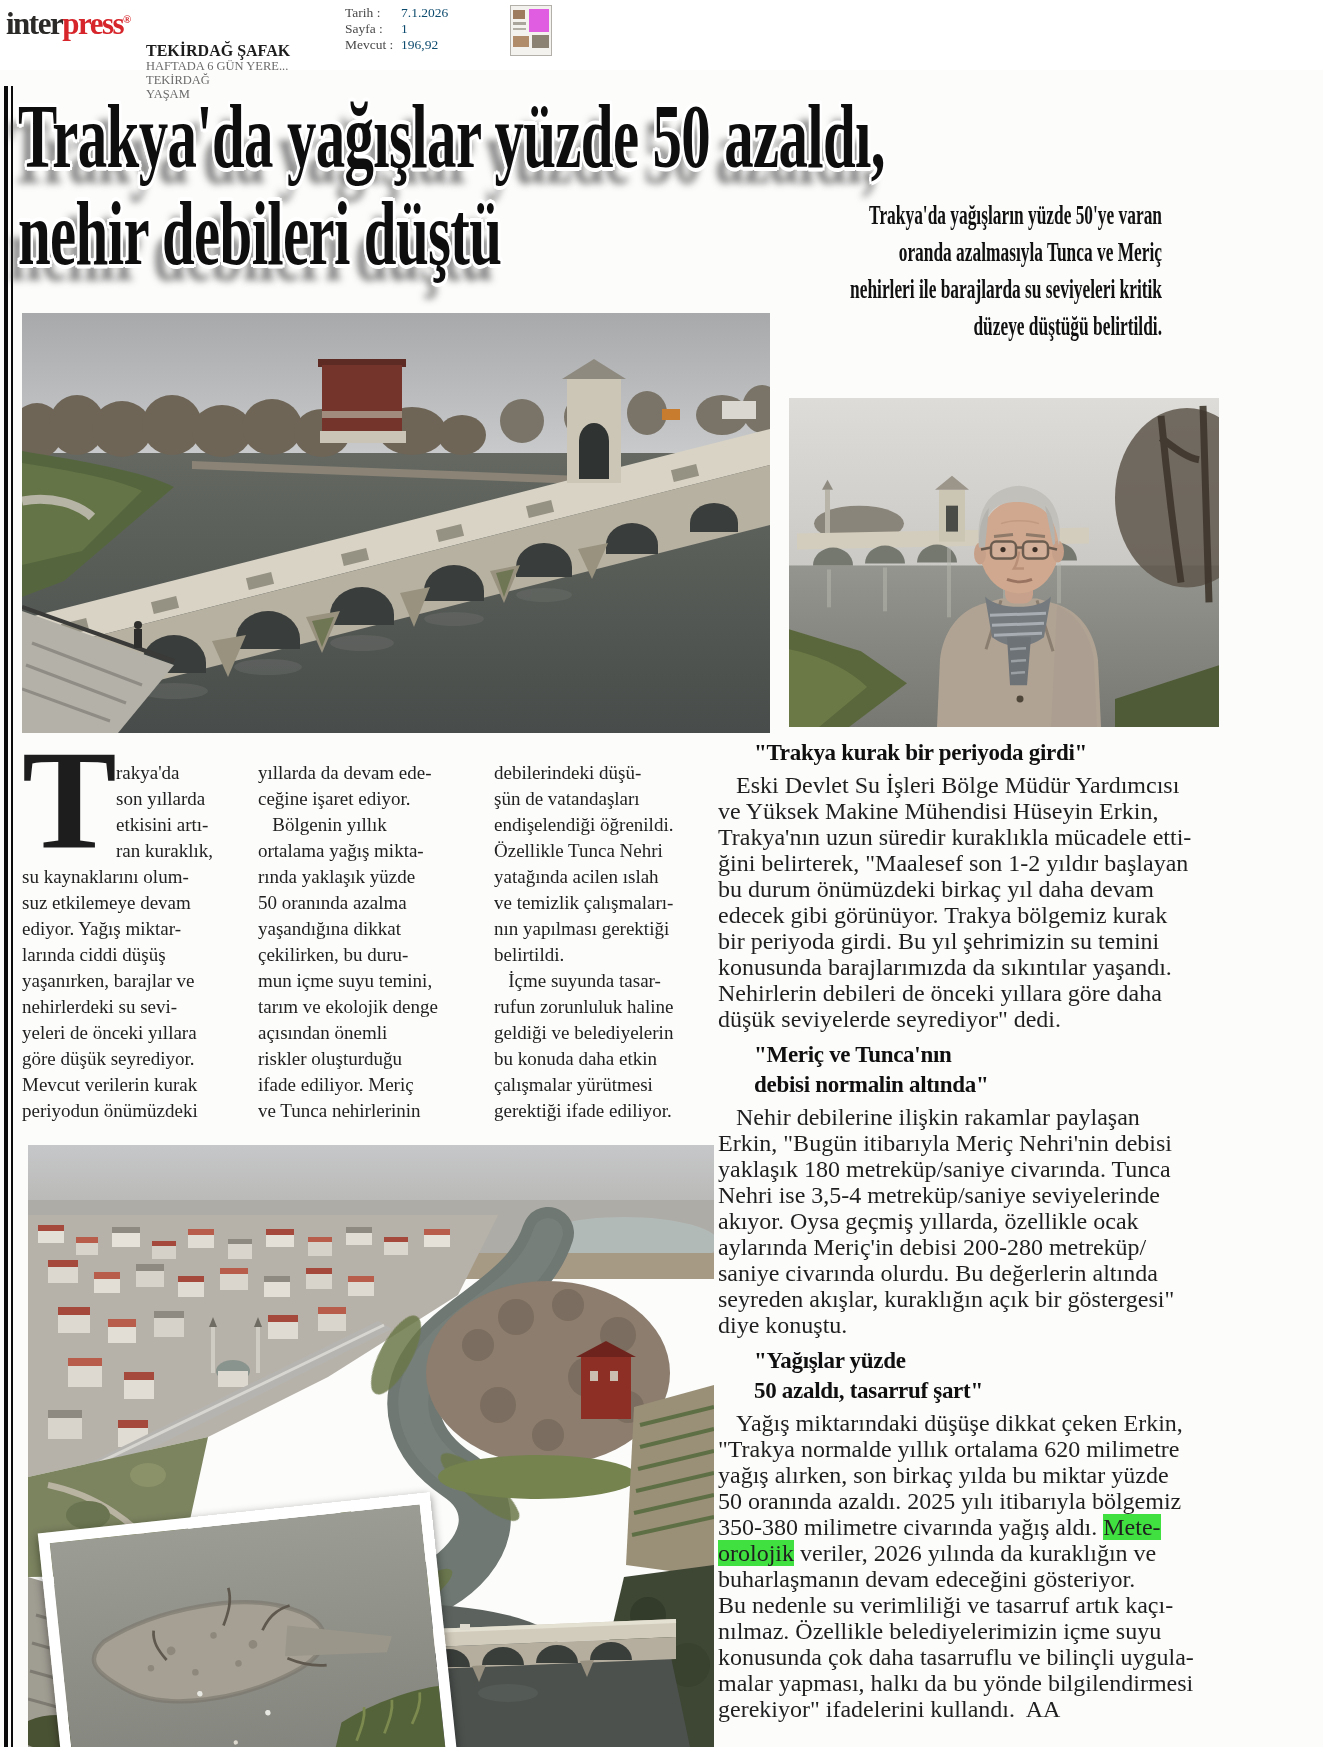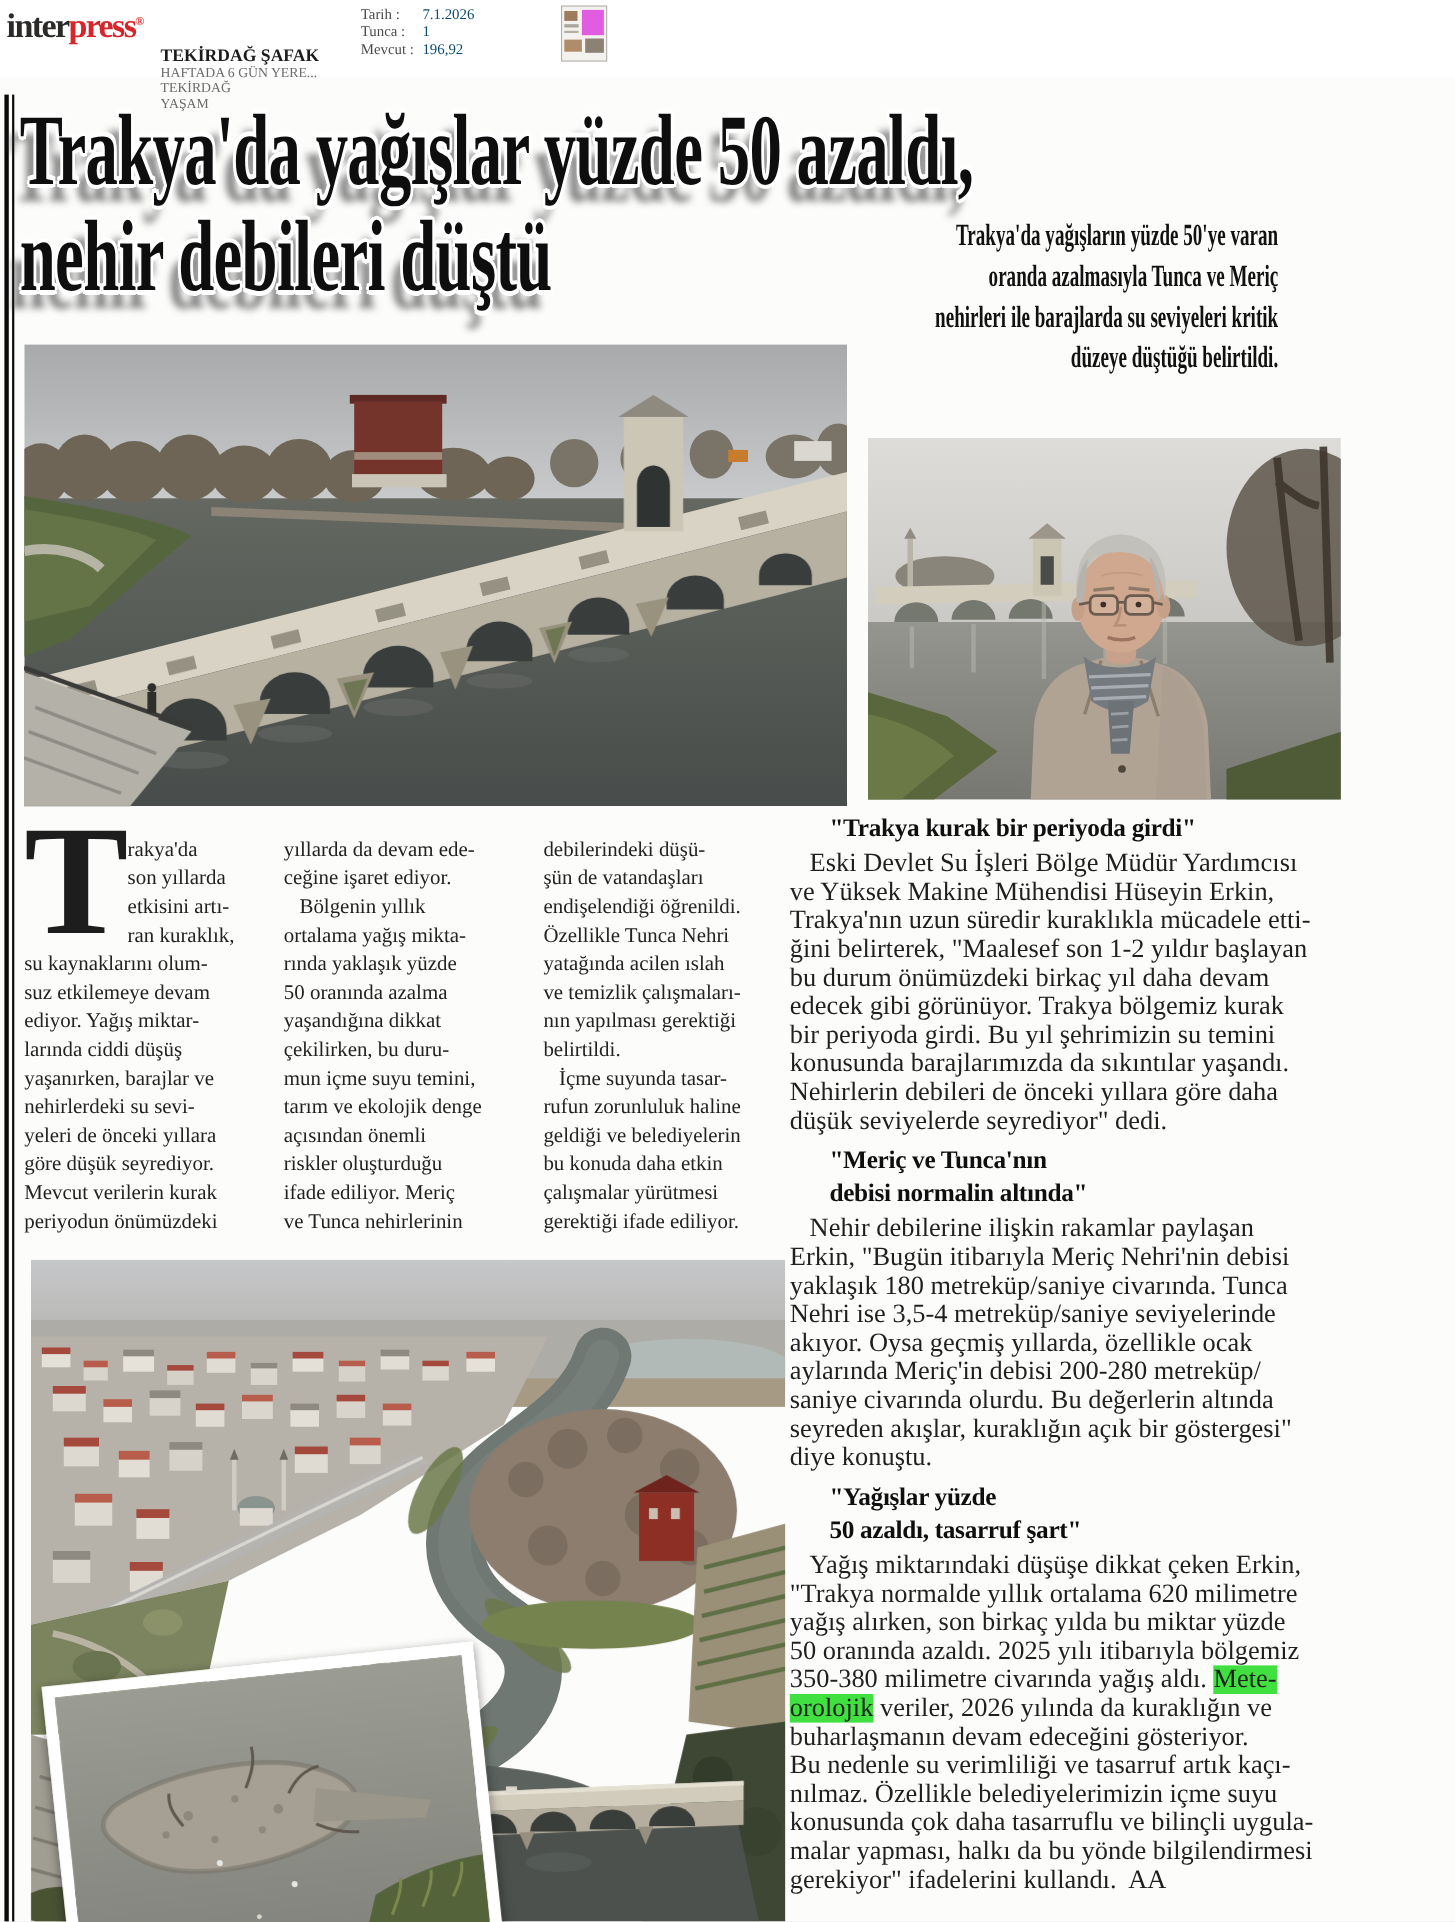--- a/index.html
+++ b/index.html
@@ -7,21 +7,21 @@
         font-family:Liberation Serif, serif;color:#1a1a1a;}
   
   .clip-header{position:absolute;left:0;top:0;width:1323px;height:70px;background:#ffffff;}
   .logo{position:absolute;left:6px;top:6px;font-size:31px;font-weight:bold;letter-spacing:-1.5px;white-space:nowrap;}
   .logo-inter{color:#2b2a28;}
   .logo-press{color:#d6252b;}
   .logo-reg{color:#d6252b;font-size:11px;vertical-align:super;letter-spacing:0;}
   .pub{position:absolute;left:146px;top:4px;line-height:14px;}
   .pub-name{font-size:16px;font-weight:bold;color:#1c1c1c;line-height:17px;margin-top:38px;}
   .pub-line{font-size:12.5px;color:#6b6b6b;line-height:14px;}
-  .meta{position:absolute;left:328px;top:5px;font-size:13.5px;line-height:16px;color:#3c3c3c;}
+  .meta{position:absolute;left:345px;top:5px;font-size:13.5px;line-height:16px;color:#3c3c3c;}
   .meta-row{display:flex;}
   .meta-label{width:56px;color:#4a4a4a;}
   .meta-value{color:#0c4a6e;}
   .thumb{position:absolute;left:510px;top:5px;width:40px;height:49px;background:#f4f2ee;border:1px solid #b3b0aa;}
   .thumb .t-hl{position:absolute;left:45%;top:6%;width:51%;height:48%;background:#e05ce0;}
   .thumb .t-a{position:absolute;left:6%;top:8%;width:30%;height:18%;background:#9c7b5f;}
   .thumb .t-b{position:absolute;left:6%;top:32%;width:32%;height:6%;background:#a9a49c;}
   .thumb .t-c{position:absolute;left:6%;top:44%;width:32%;height:6%;background:#b3aea6;}
   .thumb .t-d{position:absolute;left:6%;top:62%;width:40%;height:22%;background:#b08c6a;}
   .thumb .t-e{position:absolute;left:52%;top:60%;width:42%;height:26%;background:#8c8274;}
@@ -75,21 +75,21 @@
       <div class="pub-line">HAFTADA 6 GÜN YERE...</div>
       <div class="pub-line">TEKİRDAĞ</div>
       <div class="pub-line">YAŞAM</div>
     </div>
     <div class="meta">
       <div class="meta-row">
         <span class="meta-label">Tarih :</span>
         <span class="meta-value">7.1.2026</span>
       </div>
       <div class="meta-row">
-        <span class="meta-label">Tunca :</span>
+        <span class="meta-label">Sayfa :</span>
         <span class="meta-value">1</span>
       </div>
       <div class="meta-row">
         <span class="meta-label">Mevcut :</span>
         <span class="meta-value">196,92</span>
       </div>
     </div>
     <div class="thumb">
       <div class="t-a"></div>
       <div class="t-hl"></div>

